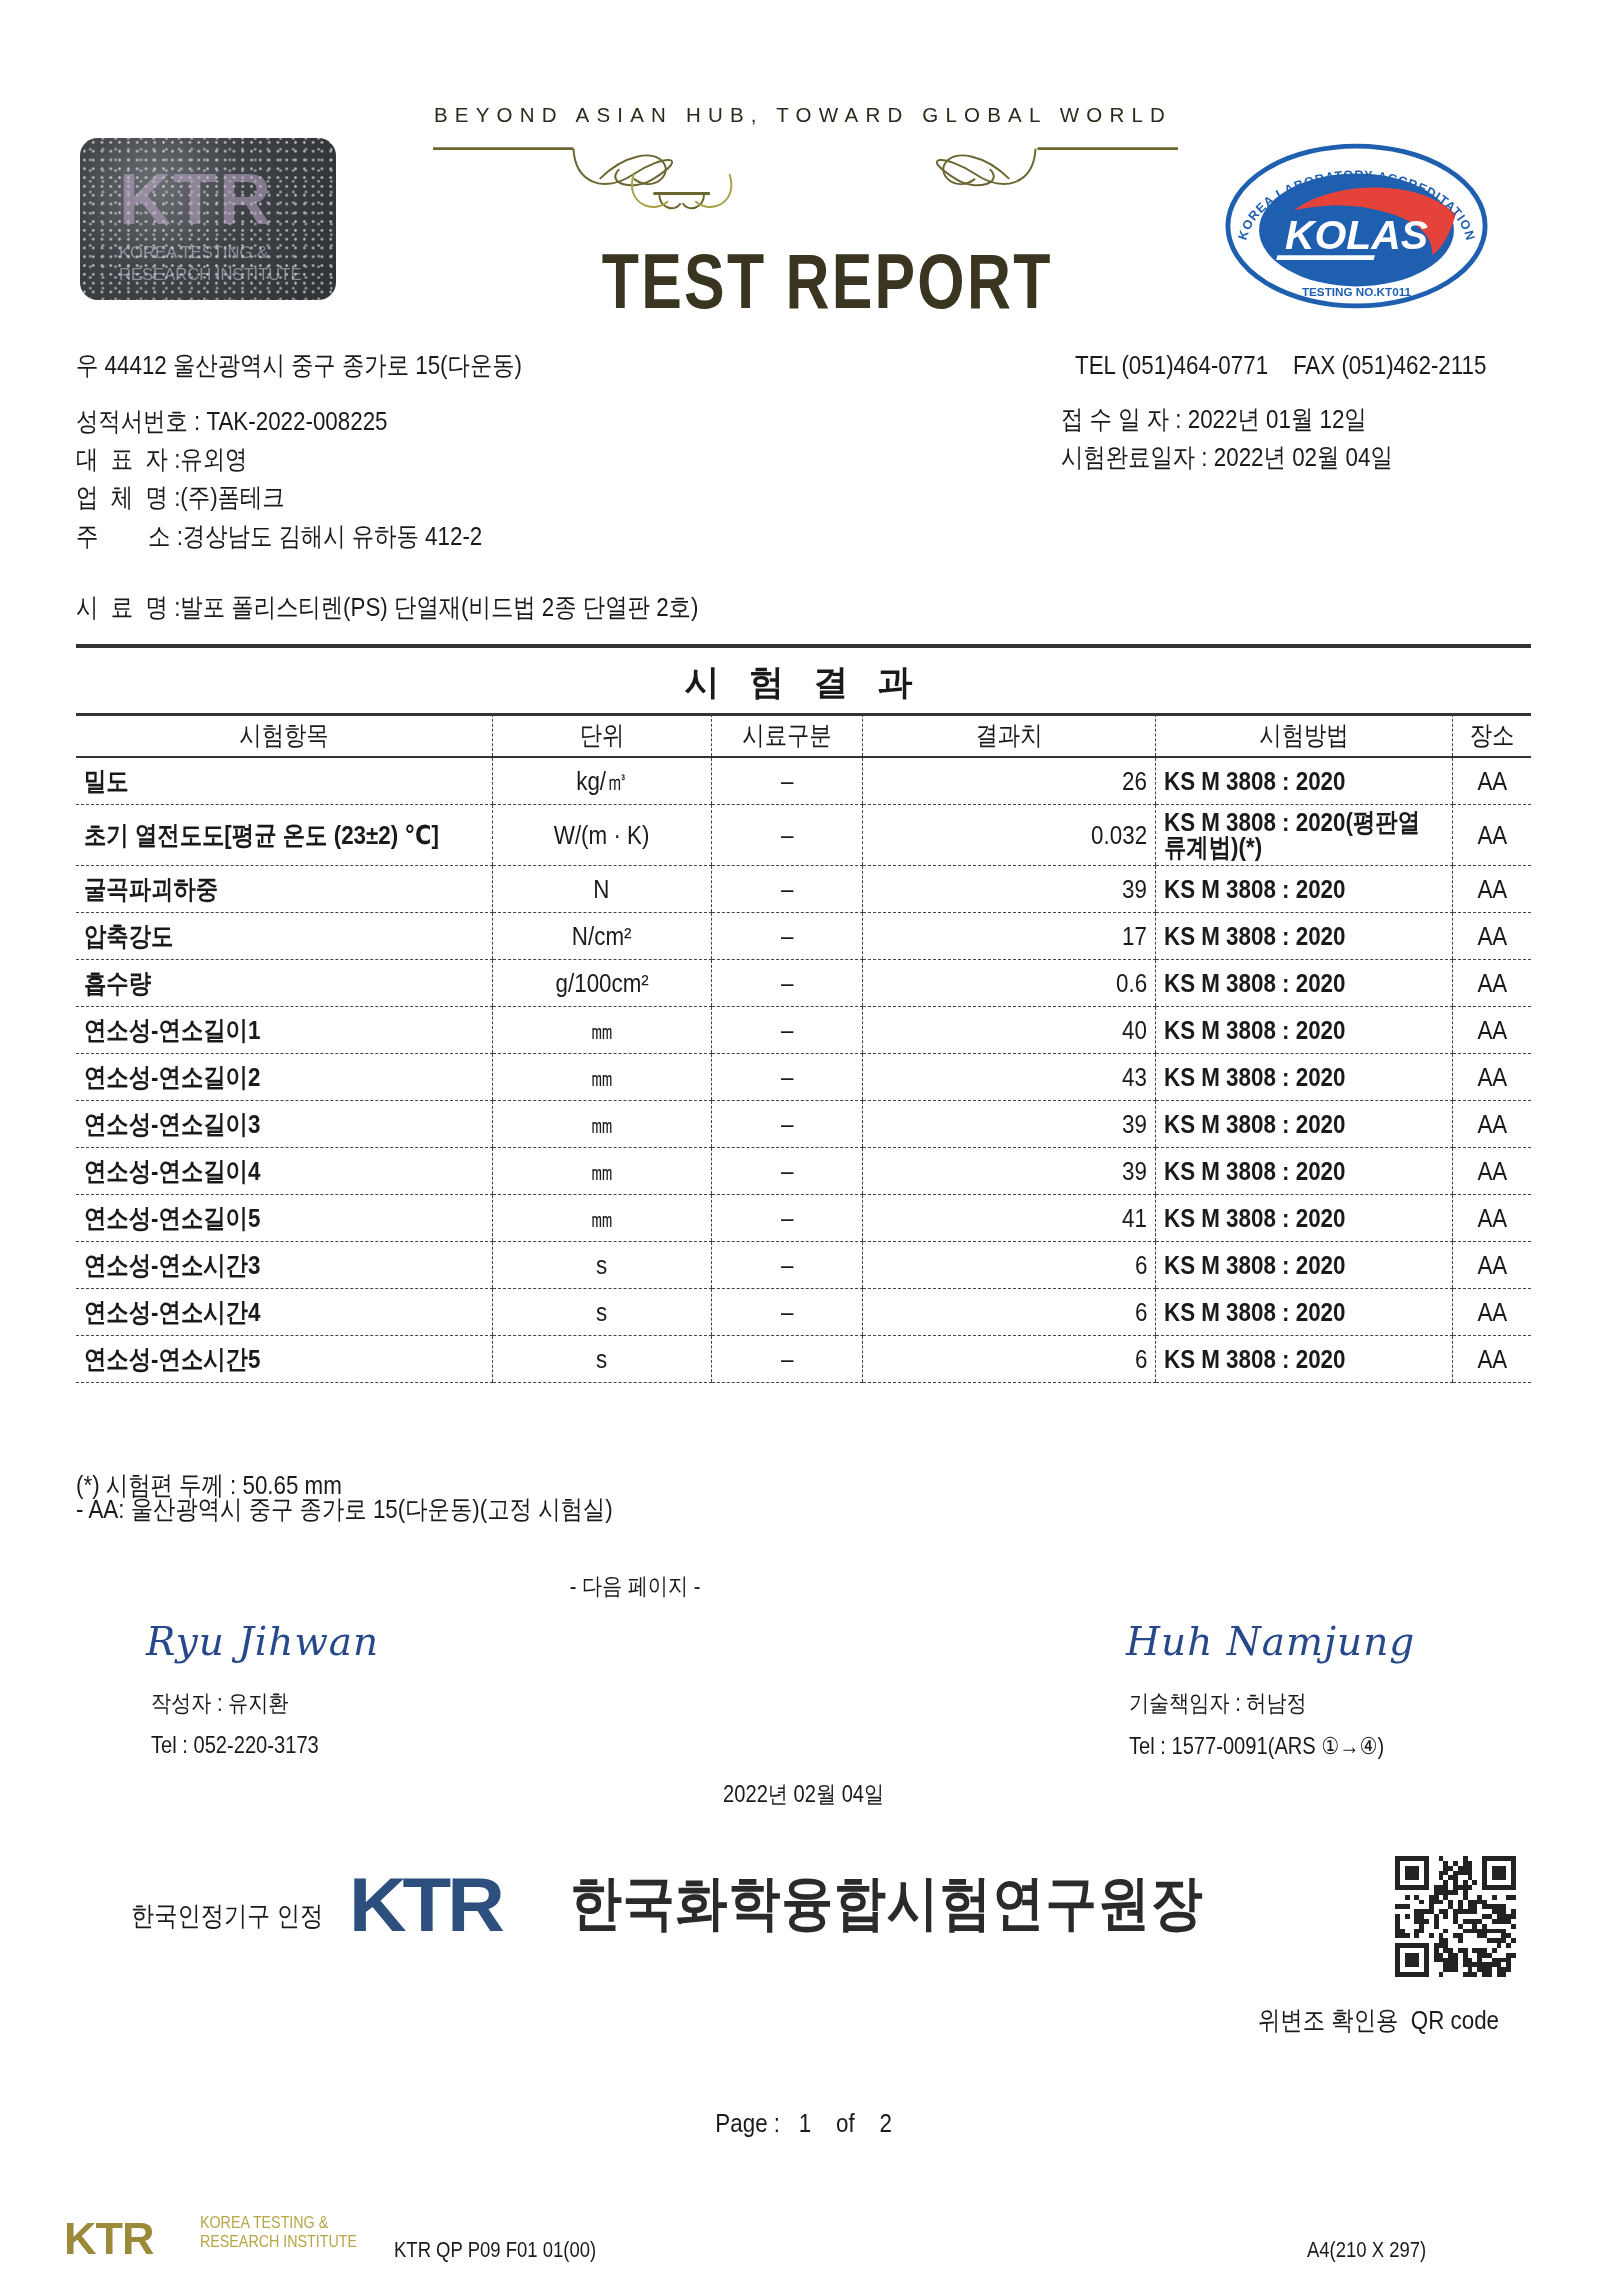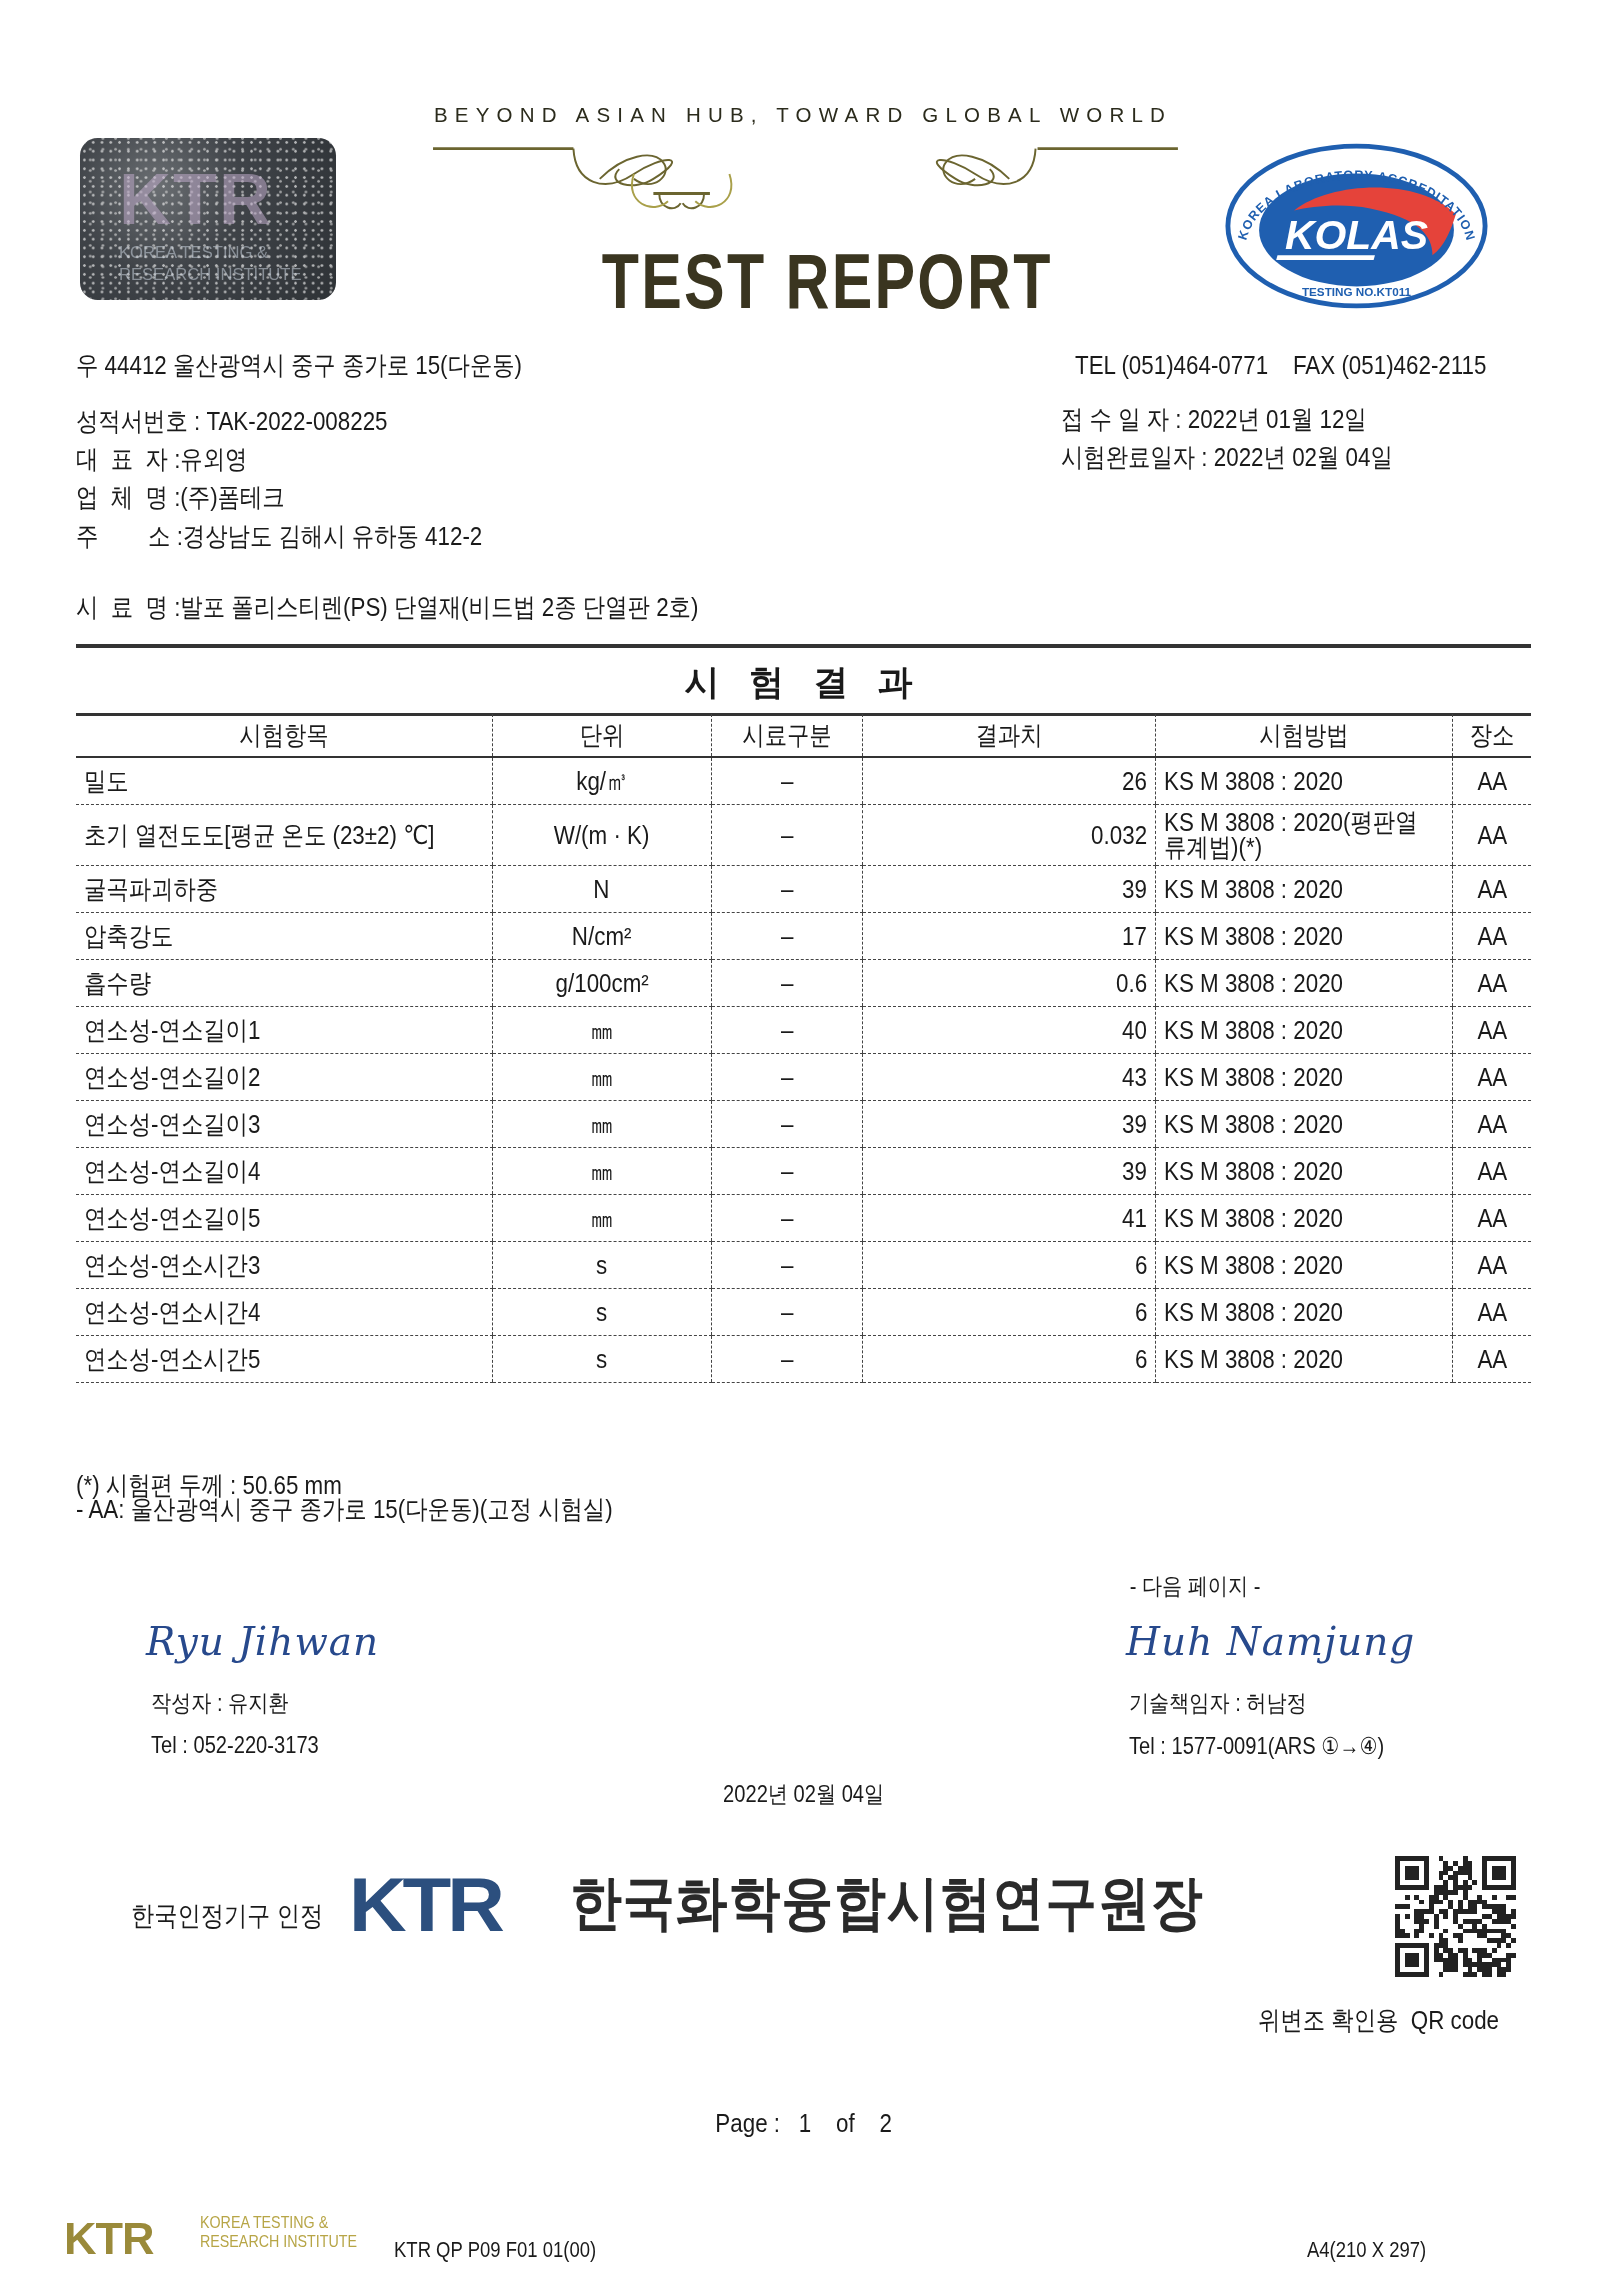--- a/index.html
+++ b/index.html
@@ -30,31 +30,31 @@
 
   
   #tbl-title { left: 0; width: 1607px; top: 659px; text-align: center; font-size: 35px; font-weight: bold; letter-spacing: 9.8px; }
   table#results { position: absolute; left: 76px; top: 714px; width: 1455px; border-collapse: collapse; table-layout: fixed; }
   #results th, #results td { font-size: 26px; font-weight: normal; padding: 0 7.8px; height: 46px; overflow: hidden; line-height: 1; }
   #results thead th { height: 42px; border-bottom: 2.9px solid #333; }
   #results td { border-bottom: 1.5px dashed #444; }
   #results th + th, #results td + td { border-left: 1.5px dashed #444; }
   #results .c { text-align: center; text-decoration: underline; }
   #results .r { text-align: right; }
-  #results .l { text-align: left; }
+  #results .l { text-align: left; font-weight: bold; }
   #results tr.tall td { height: 60px; }
   #results .method2 { line-height: 0.95; }
   .cell-text { display: inline-block; transform: scaleX(0.86); white-space: nowrap; }
   .r .cell-text { transform-origin: right center; }
   .l .cell-text { transform-origin: left center; }
   .c .cell-text { transform-origin: center center; }
 
   
   #notes { left: 76px; top: 1473px; font-size: 26px; line-height: 24.4px; }
-  #next-page { left: 0; width: 1271px; top: 1570px; text-align: right; font-size: 23.4px; }
+  #next-page { left: 0; width: 1271px; top: 1570px; text-align: center; font-size: 23.4px; }
 
   
   .sig { font-family: "DejaVu Serif", "Liberation Serif", serif; font-style: italic; font-size: 39px; color: #27498c; letter-spacing: 1px; white-space: nowrap; }
   .person { font-size: 23.4px; white-space: nowrap; }
 
   
   #issue-date { left: 0; width: 1607px; top: 1778px; text-align: center; font-size: 23.4px; }
   #accredited { left: 131px; top: 1898px; font-size: 27px; }
   #ktr-big { left: 349px; top: 1867px; font-size: 76px; font-weight: bold; color: #2c4f7e; letter-spacing: -3.9px; line-height: 1; transform: scaleX(1.05); transform-origin: left; }
   #director { left: 570px; top: 1871px; font-size: 59px; font-weight: bold; color: #2a2a2a; letter-spacing: 1px; white-space: nowrap; transform: scaleX(0.88); transform-origin: left; line-height: 1.1; }

